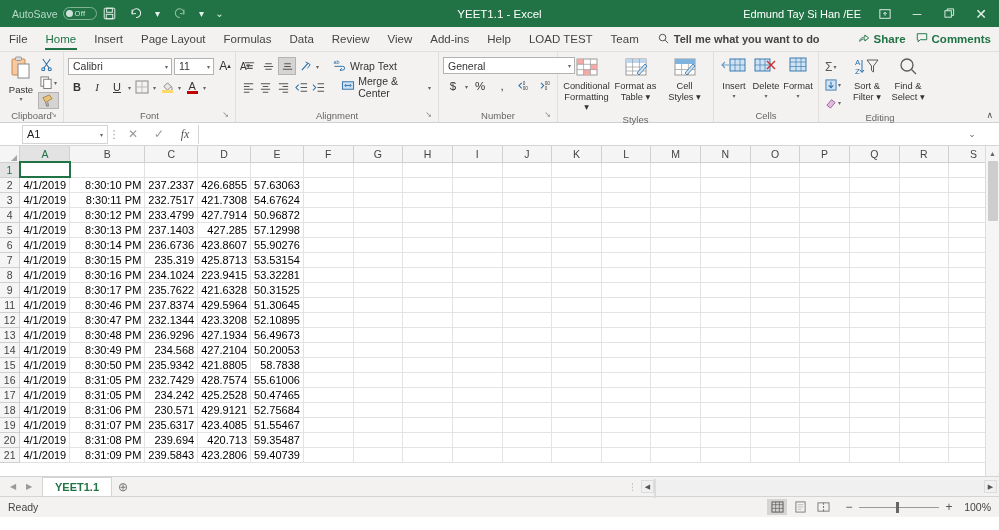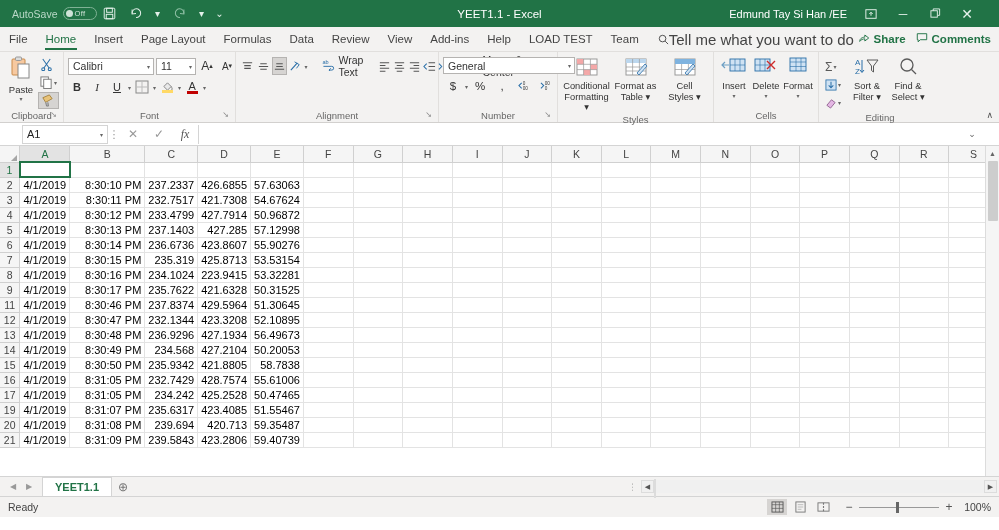--- a/index.html
+++ b/index.html
@@ -29,21 +29,21 @@
     width: 26px; height: 22px; display: flex; align-items: center;
     justify-content: center; color: #e3f0e9; font-size: 13px;
   }
   .tb-icon.sm { font-size: 10px; width: 18px; }
   .title-center {
     position: absolute; left: 0; right: 0; text-align: center;
     font-size: 11.5px; color: #fff; pointer-events: none;
   }
   .title-right {
     margin-left: auto; display: flex; align-items: center; gap: 0;
-    padding-right: 16px; position: relative; z-index: 2;
+    padding-right: 2px; position: relative; z-index: 2;
   }
   .user-name { font-size: 11px; color: #fff; margin-right: 8px; white-space: nowrap; }
   .win-btn {
     width: 32px; height: 26px; display: flex; align-items: center;
     justify-content: center; font-size: 12px; color: #e8f3ed;
   }
   .win-btn.close { font-size: 14px; }
 
   
   .ribbon-tabs {
@@ -53,22 +53,22 @@
   .rtab {
     padding: 0 9px; font-size: 11.5px; color: #444; display: flex;
     align-items: center; position: relative; white-space: nowrap;
   }
   .rtab.active { color: #217346; font-weight: normal; }
   .rtab.active::after {
     content: ''; position: absolute; left: 8px; right: 8px; bottom: 1px;
     height: 2px; background: #217346;
   }
   .tellme {
-    display: flex; align-items: center; margin-left: 10px;
-    font-size: 15px; color: #444; font-style: normal;
+    display: flex; align-items: center; gap: 5px; margin-left: 10px;
+    font-size: 11px; color: #444; font-style: normal; font-weight: bold;
   }
   .tab-right { margin-left: auto; display: flex; align-items: center; gap: 10px; padding-right: 8px; }
   .share-btn, .comments-btn {
     display: flex; align-items: center; gap: 4px; font-size: 11.5px;
     color: #217346; font-weight: bold;
   }
 
   
   .ribbon {
     height: 71px; background: #f3f2f1; display: flex;
@@ -383,21 +383,21 @@
     </div>
     <div class="rgroup-label">
       <span>Clipboard</span>
       <span class="dlg">↘</span>
     </div>
   </div>
 
   <div class="rgroup" style="width:172px">
     <div class="rgroup-body" style="flex-direction:column;padding-top:3px;">
       <div class="font-row">
-        <span class="combo" style="width:86px">
+        <span class="combo" style="width:104px">
           <span class="cv">Calibri</span>
           <span class="caret">▾</span>
         </span>
         <span class="combo" style="width:40px">
           <span class="cv">11</span>
           <span class="caret">▾</span>
         </span>
         <span class="sq-btn" style="font-size:12px">A<sup style="font-size:7px">▴</sup></span>
         <span class="sq-btn" style="font-size:10px">A<sup style="font-size:7px">▾</sup></span>
       </div>
@@ -428,21 +428,21 @@
         <span class="caret">▾</span>
       </div>
     </div>
     <div class="rgroup-label">
       <span>Font</span>
       <span class="dlg">↘</span>
     </div>
   </div>
 
   <div class="rgroup" style="width:203px">
-    <div class="rgroup-body" style="flex-direction:row;padding-top:3px;">
+    <div class="rgroup-body" style="flex-direction:column;padding-top:3px;">
       <div class="align-row">
         <span class="sq-btn">
           <svg width="13" height="13" viewBox="0 0 14 14">
               <path d="M2 3 H12 M3.5 6 H10.5 M3.5 9 H10.5" stroke="#555" stroke-width="1.2"></path>
             </svg>
         </span>
         <span class="sq-btn">
           <svg width="13" height="13" viewBox="0 0 14 14">
               <path d="M3.5 4 H10.5 M2 7 H12 M3.5 10 H10.5" stroke="#555" stroke-width="1.2"></path>
             </svg>
@@ -1057,20 +1057,42 @@
           <td class="cell colW"></td>
           <td class="cell colW"></td>
         </tr>
         <tr>
           <td class="rowhdr">17</td>
           <td class="cell colA txt">4/1/2019</td>
           <td class="cell colB num">8:31:05 PM</td>
           <td class="cell colC num">234.242</td>
           <td class="cell colD num">425.2528</td>
           <td class="cell colE num">50.47465</td>
+          <td class="cell colW"></td>
+          <td class="cell colW"></td>
+          <td class="cell colW"></td>
+          <td class="cell colW"></td>
+          <td class="cell colW"></td>
+          <td class="cell colW"></td>
+          <td class="cell colW"></td>
+          <td class="cell colW"></td>
+          <td class="cell colW"></td>
+          <td class="cell colW"></td>
+          <td class="cell colW"></td>
+          <td class="cell colW"></td>
+          <td class="cell colW"></td>
+          <td class="cell colW"></td>
+        </tr>
+        <tr>
+          <td class="rowhdr">18</td>
+          <td class="cell colA txt">4/1/2019</td>
+          <td class="cell colB num">8:31:06 PM</td>
+          <td class="cell colC num">230.571</td>
+          <td class="cell colD num">429.9121</td>
+          <td class="cell colE num">52.75684</td>
           <td class="cell colW"></td>
           <td class="cell colW"></td>
           <td class="cell colW"></td>
           <td class="cell colW"></td>
           <td class="cell colW"></td>
           <td class="cell colW"></td>
           <td class="cell colW"></td>
           <td class="cell colW"></td>
           <td class="cell colW"></td>
           <td class="cell colW"></td>

